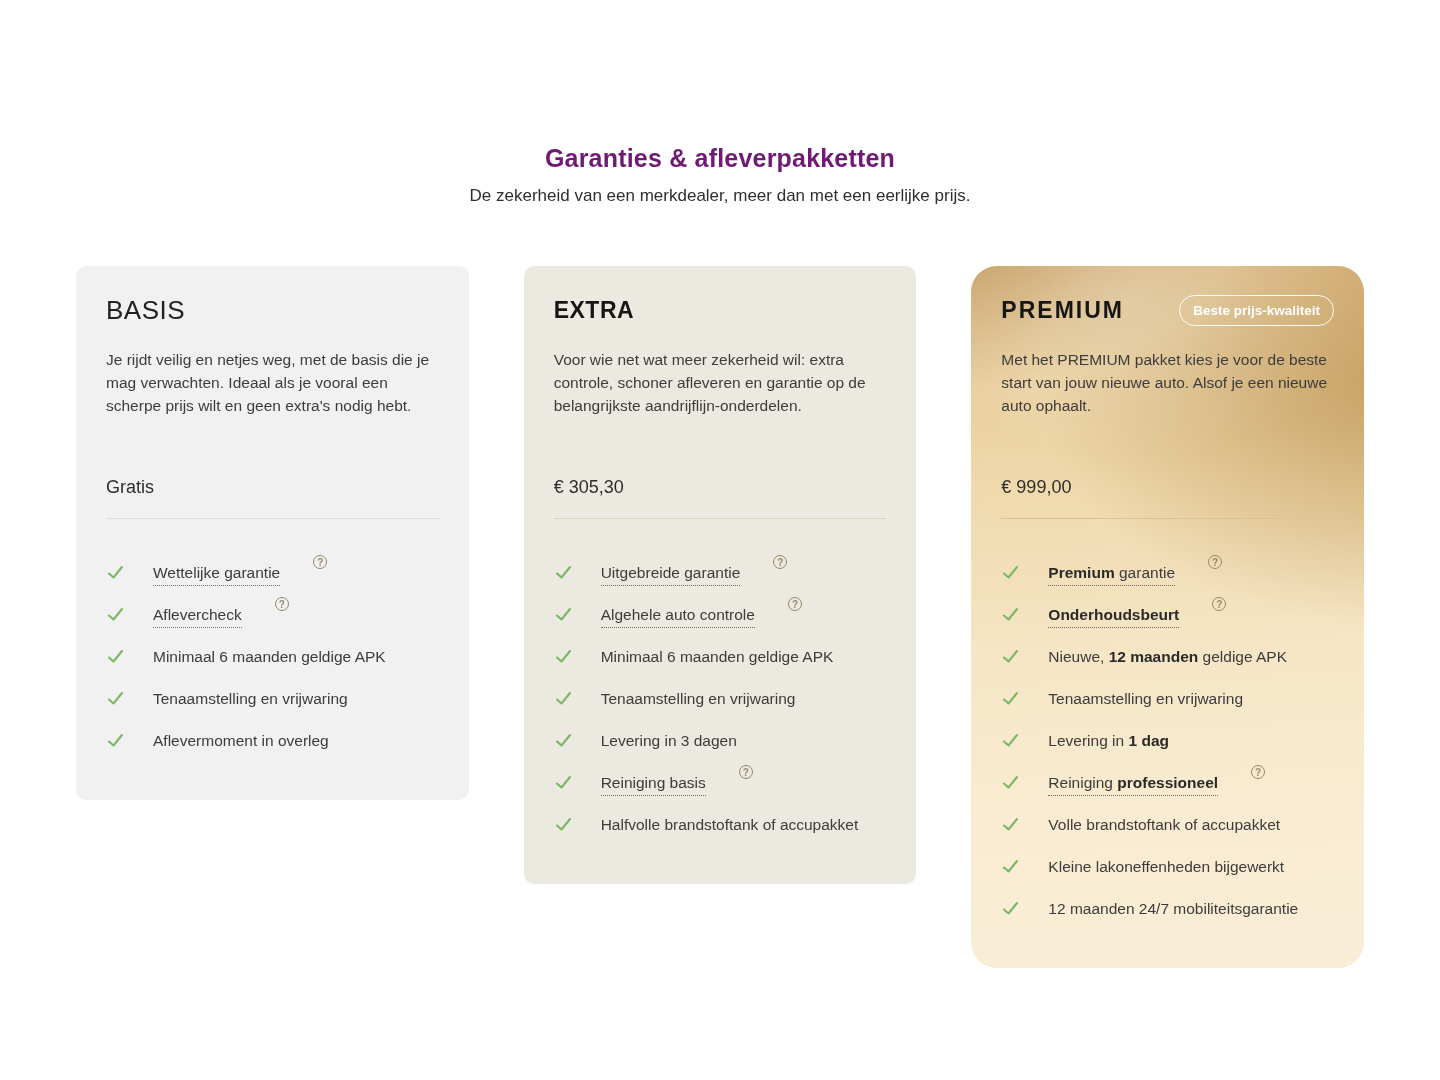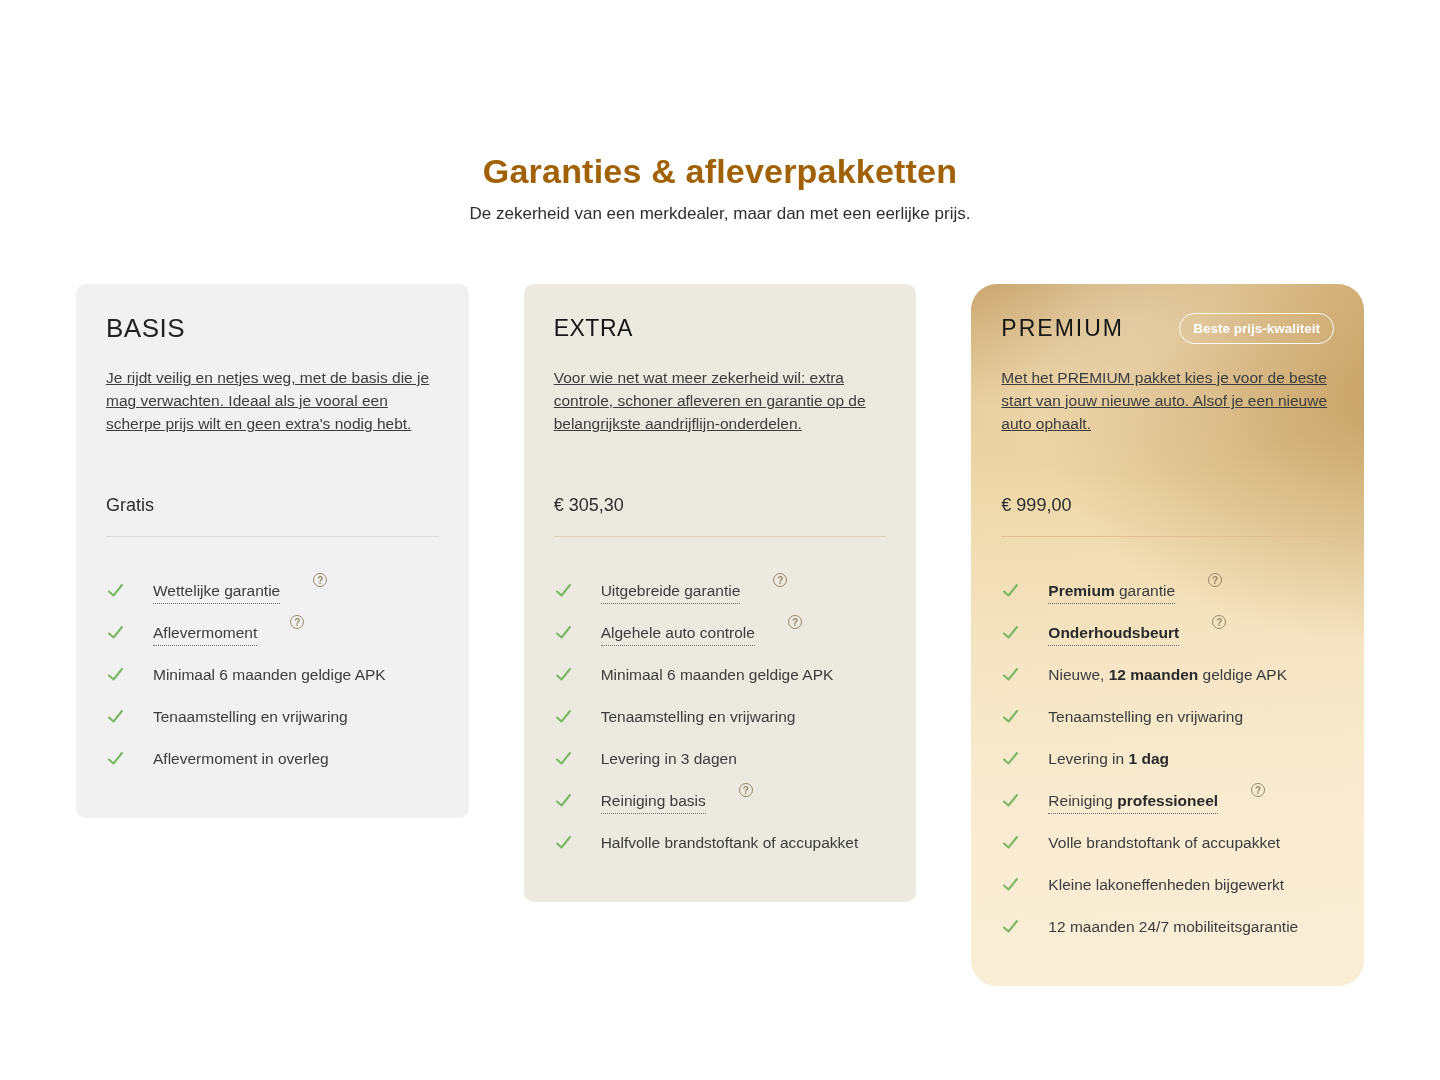--- a/index.html
+++ b/index.html
@@ -5,21 +5,21 @@
   * { box-sizing: border-box; }
   html, body { margin: 0; padding: 0; }
   body {
     width: 1440px; height: 1080px; overflow: hidden;
     background: #ffffff;
     font-family: "Liberation Sans", sans-serif;
     color: #3c3c3c;
   }
   .header { text-align: center; padding-top: 144px; }
   .page-title {
-    margin: 8px; font-size: 34px; font-weight: 800; color: #a16207;
+    margin: 0; font-size: 25px; font-weight: 800; color: #701a75;
     letter-spacing: 0.2px;
   }
   .page-subtitle { margin: 13px 0 0; font-size: 17px; color: #2f2f2f; }
 
   .cards { display: flex; align-items: flex-start; gap: 55px; padding: 0 76px; margin-top: 60px; }
 
   .card {
     width: 405px; border-radius: 10px; padding: 28px 30px 44px;
   }
   .card-basis { background: #f1f1f1; }
@@ -27,31 +27,31 @@
   .card-premium {
     background:
       radial-gradient(ellipse 480px 300px at -5% -8%, rgba(161,114,47,0.55), rgba(161,114,47,0) 60%),
       radial-gradient(ellipse 600px 380px at 112% 18%, rgba(168,122,53,0.55), rgba(168,122,53,0) 62%),
       radial-gradient(ellipse 420px 260px at 40% 5%, rgba(255,250,235,0.50), rgba(255,250,235,0) 60%),
       linear-gradient(178deg, #debc85 0%, #efd9ab 30%, #f6e6c6 55%, #f9ecd2 78%, #f9edd6 100%);
     border-radius: 26px;
   }
 
   .card-head { display: flex; justify-content: space-between; align-items: center; min-height: 32px; margin-bottom: 22px; }
-  .card-title { margin: 0; font-size: 23px; font-weight: 400; color: #161616; letter-spacing: 0.5px; }
+  .card-title { margin: 0; font-size: 23px; font-weight: 700; color: #161616; letter-spacing: 0.5px; }
   .card-title.regular { font-weight: 400; font-size: 26px; letter-spacing: 0.5px; color: #222222; }
   .card-premium .card-title { letter-spacing: 2px; }
 
   .badge {
     border: 1.5px solid rgba(255,255,255,0.92); color: #ffffff;
     font-size: 13.5px; font-weight: 700; border-radius: 17px;
     padding: 7px 13px; white-space: nowrap; text-align: right;
   }
 
-  .desc { margin: 0; font-size: 15.5px; line-height: 23px; color: #3c3c3c; text-decoration: underline; }
+  .desc { margin: 0; font-size: 15.5px; line-height: 23px; color: #3c3c3c; }
   .price { margin-top: 60px; font-size: 18px; color: #2d2d2d; }
 
   .divider { border: none; border-top: 1px solid #dcdcdc; margin: 20px 0 0; }
   .card-extra .divider { border-top-color: #ddd3bd; }
   .card-premium .divider { border-top-color: #dfc092; }
 
   .features { list-style: none; margin: 42px 0 0; padding: 0; }
   .feature {
     display: flex; align-items: flex-start; gap: 28px;
     margin-bottom: 15px; font-size: 15.5px; line-height: 23px; color: #3c3c3c;
@@ -67,21 +67,21 @@
     color: #97876a; font-size: 10px; line-height: 13px; text-align: center;
     font-weight: 700; margin-left: 5px; position: relative; top: -6px;
     cursor: pointer;
   }
 </style>
 </head>
 <body>
 
 <div class="header">
   <h1 class="page-title">Garanties &amp; afleverpakketten</h1>
-  <p class="page-subtitle">De zekerheid van een merkdealer, maar dan met een eerlijke prijs.</p>
+  <p class="page-subtitle">De zekerheid van een merkdealer, meer dan met een eerlijke prijs.</p>
 </div>
 
 <div class="cards">
     <div class="card card-basis">
       <div class="card-head">
         <h2 class="card-title regular">BASIS</h2>
       </div>
       <p class="desc">Je rijdt veilig en netjes weg, met de basis die je mag verwachten. Ideaal als je vooral een scherpe prijs wilt en geen extra's nodig hebt.</p>
       <div class="price">Gratis</div>
       <hr class="divider">
@@ -90,21 +90,21 @@
           <span class="check"><svg width="19" height="19" viewBox="0 0 19 19">
               <path d="M3 10.5 L7.5 14.5 L16 4" fill="none" stroke="#7cb765" stroke-width="2.1" stroke-linecap="round" stroke-linejoin="round"></path>
             </svg></span>
           <span class="lbl dotted"><span>Wettelijke garantie</span></span>
           <span class="help">?</span>
         </li>
         <li class="feature">
           <span class="check"><svg width="19" height="19" viewBox="0 0 19 19">
               <path d="M3 10.5 L7.5 14.5 L16 4" fill="none" stroke="#7cb765" stroke-width="2.1" stroke-linecap="round" stroke-linejoin="round"></path>
             </svg></span>
-          <span class="lbl dotted"><span>Aflevermoment</span></span>
+          <span class="lbl dotted"><span>Aflevercheck</span></span>
           <span class="help">?</span>
         </li>
         <li class="feature">
           <span class="check"><svg width="19" height="19" viewBox="0 0 19 19">
               <path d="M3 10.5 L7.5 14.5 L16 4" fill="none" stroke="#7cb765" stroke-width="2.1" stroke-linecap="round" stroke-linejoin="round"></path>
             </svg></span>
           <span class="lbl"><span>Minimaal 6 maanden geldige APK</span></span>
         </li>
         <li class="feature">
           <span class="check"><svg width="19" height="19" viewBox="0 0 19 19">

